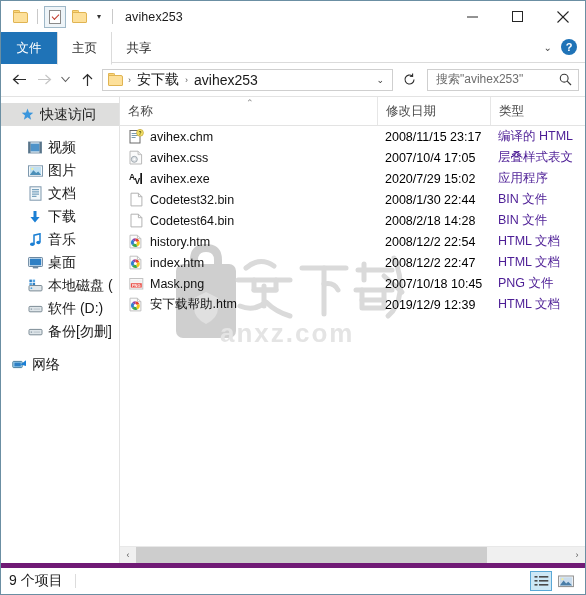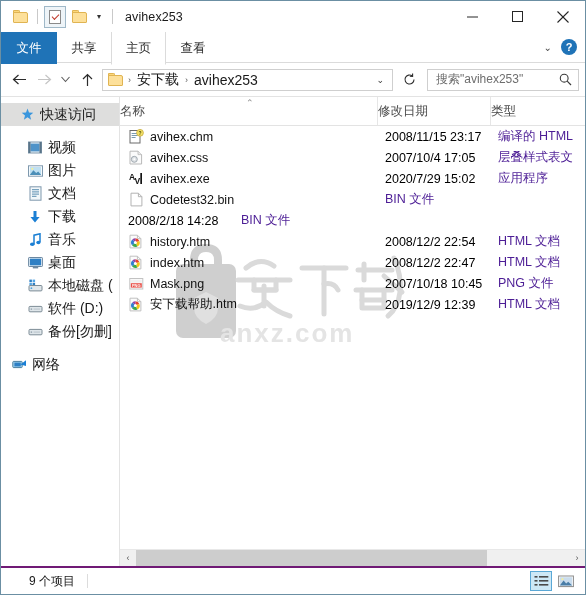--- a/index.html
+++ b/index.html
@@ -321,20 +321,21 @@
     align-items: center;
     border-bottom: 1px solid #e3e3e3;
     font-size: 12.5px;
     color: #4a4a4a;
     position: relative;
   }
   .col {
     height: 28px;
     display: flex;
     align-items: center;
+    padding-left: 8px;
     box-sizing: border-box;
     position: relative;
   }
   .col + .col { border-left: 1px solid #e6e6e6; }
   .col-name { width: 257px; flex: 0 0 257px; }
   .col-date { width: 113px; flex: 0 0 113px; }
   .col-type { flex: 1 1 auto; }
   .sort-caret {
     position: absolute;
     left: 126px;
@@ -410,24 +411,24 @@
     height: 16px;
     background: #cdcdcd;
   }
 
   
   .statusbar {
     height: 26px;
     flex: 0 0 26px;
     display: flex;
     align-items: center;
-    border-top: 2px solid #701a75;
-    background: #ffffff;
-    padding-left: 28px;
-    font-size: 12px;
+    border-top: 5px solid #701a75;
+    background: #ffffff;
+    padding-left: 8px;
+    font-size: 14px;
     color: #1a1a1a;
   }
   .status-sep {
     width: 1px; height: 14px;
     background: #dcdcdc;
     margin-left: 12px;
   }
   .view-btns {
     margin-left: auto;
     display: flex;
@@ -481,23 +482,22 @@
         <svg width="12" height="12" viewBox="0 0 12 12">
             <line x1="0.5" y1="0.5" x2="11.5" y2="11.5" stroke="#262626" stroke-width="1.1"></line>
             <line x1="11.5" y1="0.5" x2="0.5" y2="11.5" stroke="#262626" stroke-width="1.1"></line>
           </svg>
       </div>
     </div>
   </div>
 
   <div class="ribbon">
     <div class="tab file">文件</div>
+    <div class="tab active">主页</div>
     <div class="tab">共享</div>
-    <div class="tab active">主页</div>
-    <div class="tab">查看</div>
     <div class="ribbon-right">
       <div class="ribbon-caret">⌄</div>
       <div class="help-ico">?</div>
     </div>
   </div>
 
   <div class="addrbar">
     <div class="nav-btn">
       <svg width="15" height="13" viewBox="0 0 15 13">
           <path d="M6.5 2 L1.5 6.5 L6.5 11 M1.5 6.5 H14" fill="none" stroke="#2b2b2b" stroke-width="1.2"></path>
@@ -785,24 +785,34 @@
         <div class="frow">
           <div class="fcell fc-name">
             <span class="fico">
               <svg width="13" height="15" viewBox="0 0 13 15">
                   <path d="M1 1.2 H8.4 L11.9 4.7 V13.9 H1 Z" fill="#ffffff" stroke="#b3b3b3" stroke-width="1"></path>
                   <path d="M8.4 1.2 V4.7 H11.9" fill="none" stroke="#b3b3b3" stroke-width="1"></path>
                 </svg>
             </span>
             <span>Codetest32.bin</span>
           </div>
+          <div class="fcell fc-date">2008/1/30 22:44</div>
           <div class="fcell fc-type">BIN 文件</div>
         </div>
 
         <div class="frow">
+          <div class="fcell fc-name">
+            <span class="fico">
+              <svg width="13" height="15" viewBox="0 0 13 15">
+                  <path d="M1 1.2 H8.4 L11.9 4.7 V13.9 H1 Z" fill="#ffffff" stroke="#b3b3b3" stroke-width="1"></path>
+                  <path d="M8.4 1.2 V4.7 H11.9" fill="none" stroke="#b3b3b3" stroke-width="1"></path>
+                </svg>
+            </span>
+            <span>Codetest64.bin</span>
+          </div>
           <div class="fcell fc-date">2008/2/18 14:28</div>
           <div class="fcell fc-type">BIN 文件</div>
         </div>
 
         <div class="frow">
           <div class="fcell fc-name">
             <span class="fico">
               <svg width="14" height="15" viewBox="0 0 14 15">
                   <path d="M1 1.2 H8.4 L11.9 4.7 V13.9 H1 Z" fill="#fcfcfc" stroke="#c0c0c0" stroke-width="1"></path>
                   <path d="M8.4 1.2 V4.7 H11.9" fill="none" stroke="#c0c0c0" stroke-width="1"></path>

